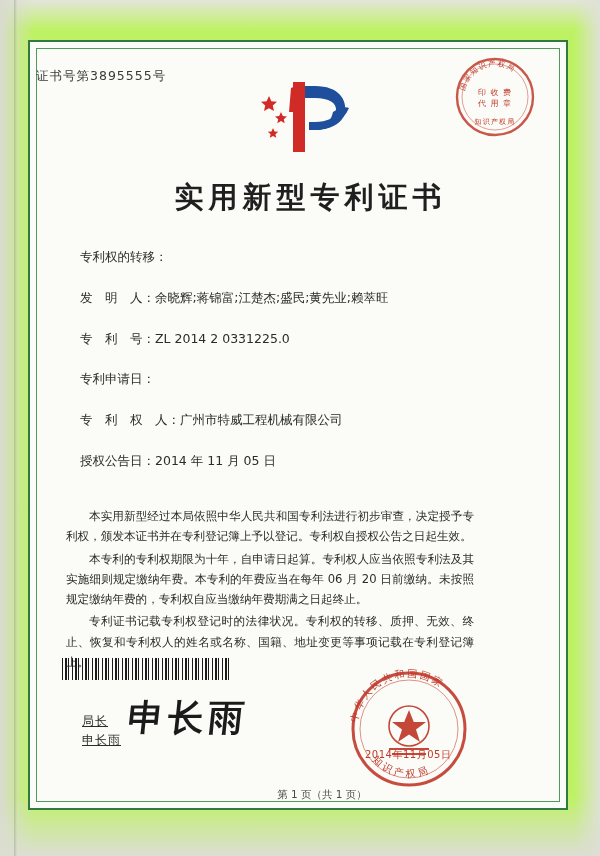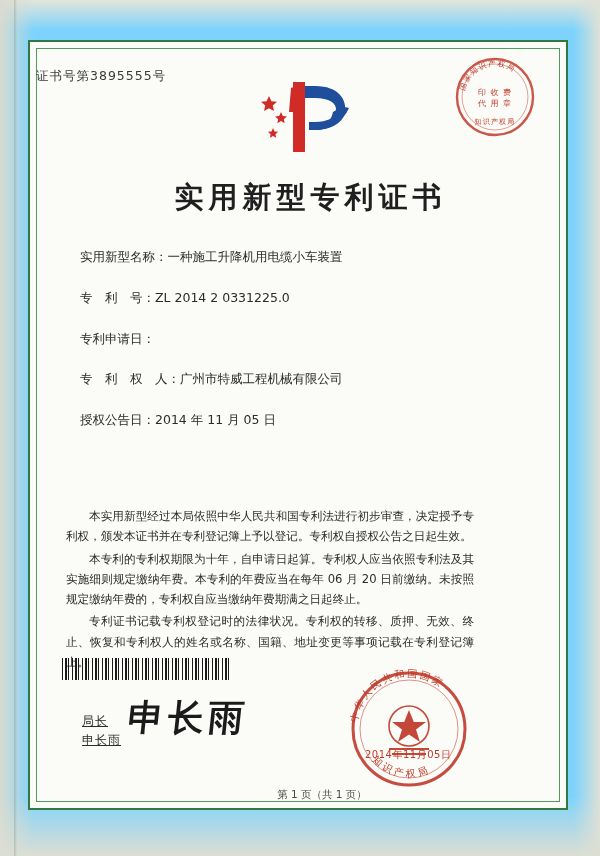--- a/index.html
+++ b/index.html
@@ -12,21 +12,21 @@
     height: 856px;
     overflow: hidden;
     font-family: "DejaVu Sans", "Liberation Sans", sans-serif;
   }
 
   
   .scan {
     position: relative;
     width: 600px;
     height: 856px;
-    background: #7dd3fc;
+    background: #bef264;
     overflow: hidden;
   }
   
   .scan-shade-left {
     position: absolute;
     left: 0; top: 0;
     width: 34px; height: 856px;
     background: linear-gradient(to right, #d9dbd0, rgba(246,247,241,0));
     pointer-events: none;
   }
@@ -278,22 +278,25 @@
       <text x="43" y="41" font-size="8" fill="#c0392b" text-anchor="middle" font-family="DejaVu Sans, sans-serif" letter-spacing="1">印 收 费</text>
       <text x="43" y="52" font-size="8" fill="#c0392b" text-anchor="middle" font-family="DejaVu Sans, sans-serif" letter-spacing="1">代 用 章</text>
       <text x="43" y="70" font-size="7" fill="#c0392b" text-anchor="middle" font-family="DejaVu Sans, sans-serif" letter-spacing="1.2">知识产权局</text>
     </svg>
   </div>
 
   <div class="main-title">实用新型专利证书</div>
 
   <div class="fields">
     <div class="field-row">
-      <span class="field-label">实用新型名称：</span>
-      <span class="field-value">一种施工升降机用电缆小车装置</span>
+      <span class="field-label">专利权的转移：</span>
+    </div>
+    <div class="field-row">
+      <span class="field-label">发　明　人：</span>
+      <span class="field-value">余晓辉;蒋锦富;江楚杰;盛民;黄先业;赖萃旺</span>
     </div>
     <div class="field-row">
       <span class="field-label">专　利　号：</span>
       <span class="field-value">ZL 2014 2 0331225.0</span>
     </div>
     <div class="field-row">
       <span class="field-label">专利申请日：</span>
     </div>
     <div class="field-row">
       <span class="field-label">专　利　权　人：</span>

